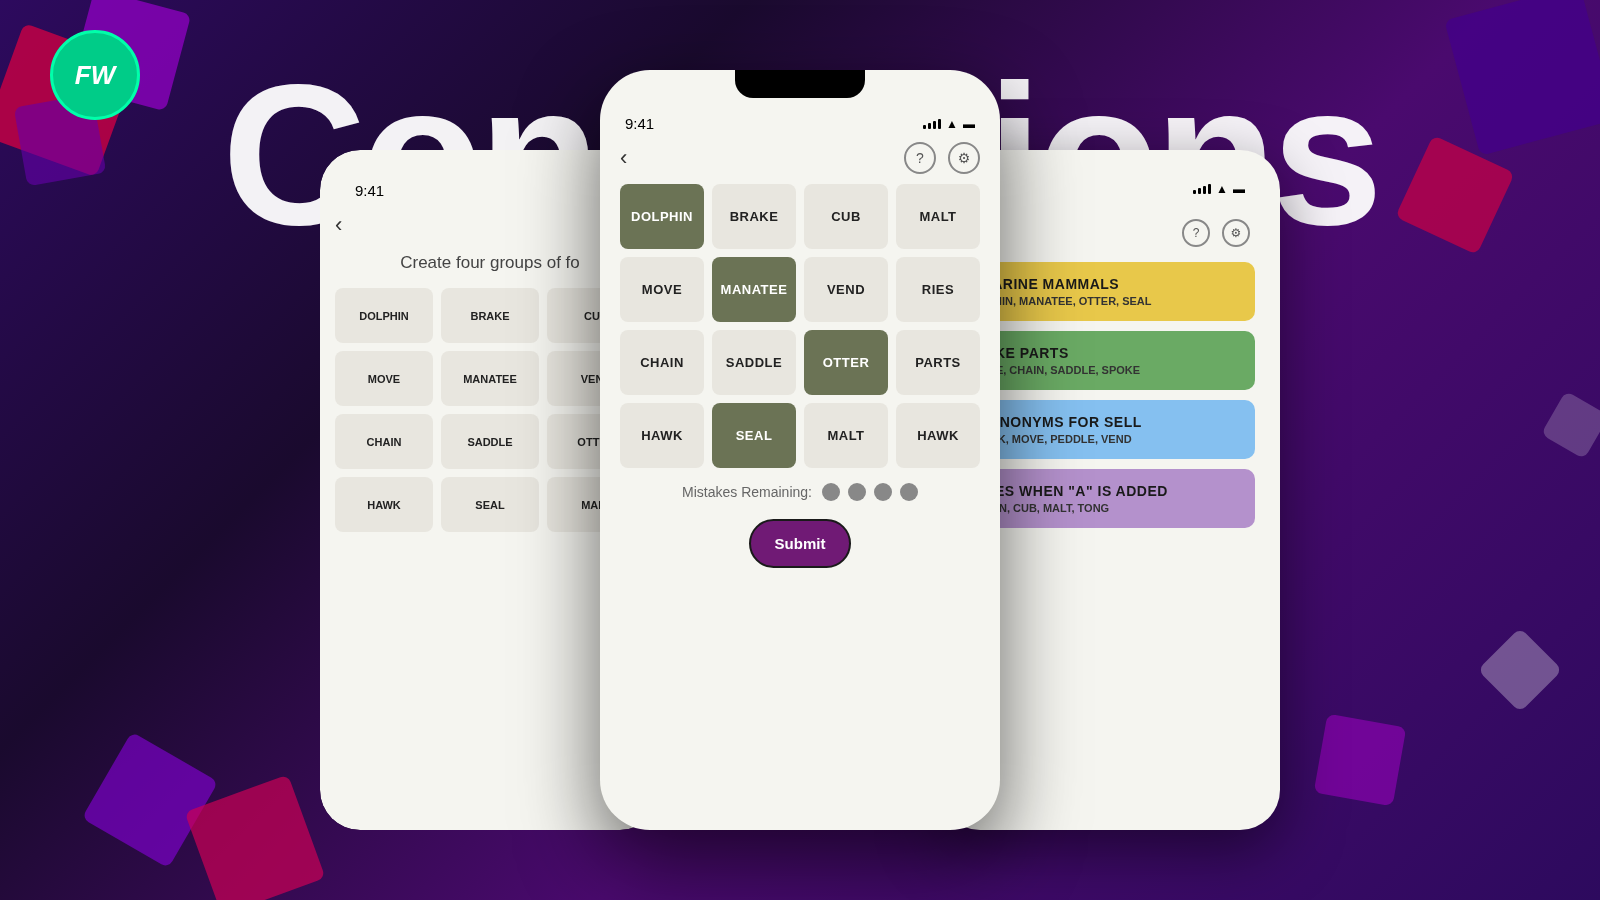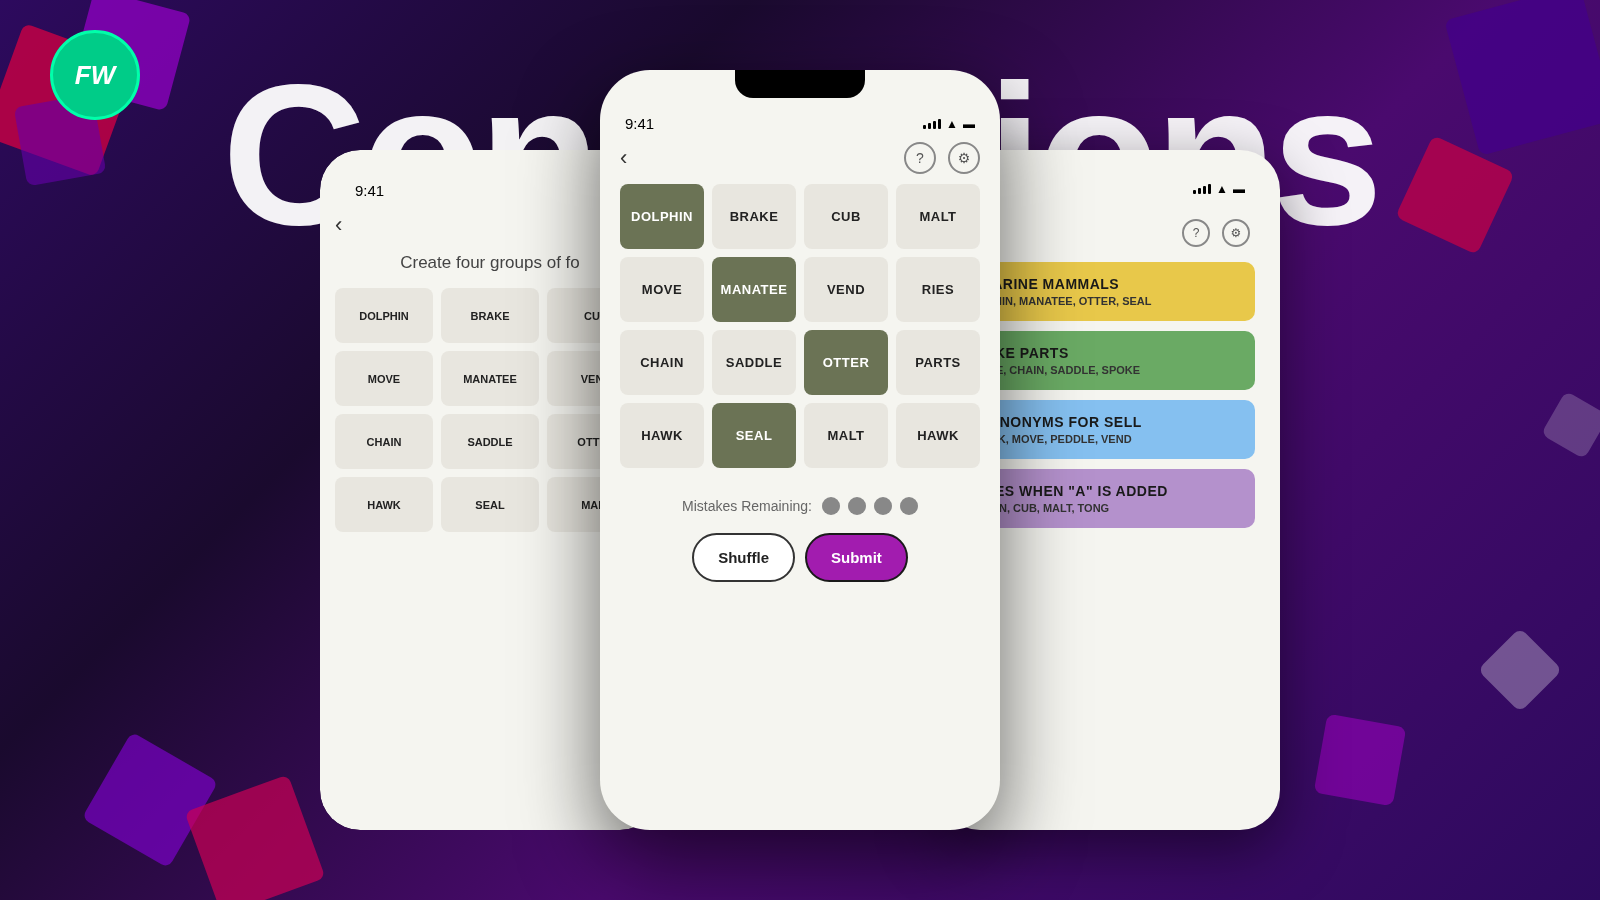--- a/index.html
+++ b/index.html
@@ -231,21 +231,21 @@
       background: #6b7355;
       color: white;
     }
 
     
     .mistakes-row {
       display: flex;
       align-items: center;
       justify-content: center;
       gap: 10px;
-      padding: 29px 0 10px;
+      padding: 15px 0 10px;
       font-size: 14px;
       color: #666;
     }
     .mistake-dots { display: flex; gap: 8px; }
     .mistake-dot {
       width: 18px;
       height: 18px;
       border-radius: 50%;
       background: #888;
     }
@@ -261,21 +261,21 @@
       padding: 14px 24px;
       border-radius: 30px;
       border: 2px solid #333;
       background: white;
       font-size: 15px;
       font-weight: 600;
       cursor: pointer;
       color: #222;
     }
     .action-btn.submit {
-      background: #a21caf;
+      background: #701a75;
       color: white;
       border-color: #1a1a1a;
     }
 
     
     .left-phone-nav {
       display: flex;
       align-items: center;
       padding: 5px 0 15px;
     }
@@ -462,21 +462,20 @@
         <span>Mistakes Remaining:</span>
         <div class="mistake-dots">
           <div class="mistake-dot"></div>
           <div class="mistake-dot"></div>
           <div class="mistake-dot"></div>
           <div class="mistake-dot"></div>
         </div>
       </div>
 
       <div class="action-buttons">
-        <button class="action-btn">Shuffle</button>
         <button class="action-btn submit">Submit</button>
       </div>
     </div>
   </div>
 
   <div class="phone-right">
     <div class="status-bar">
       <span></span>
       <div class="status-icons">
         <div class="signal-bar">

